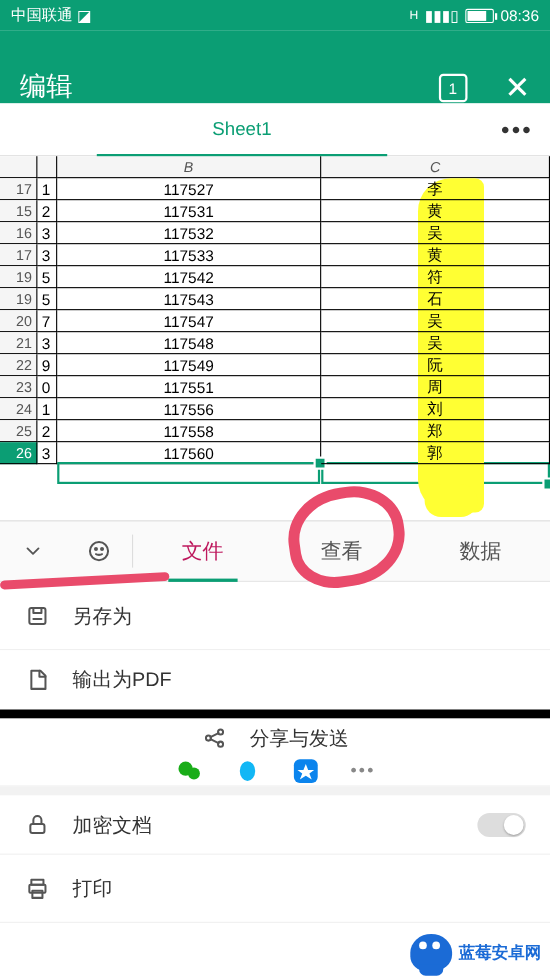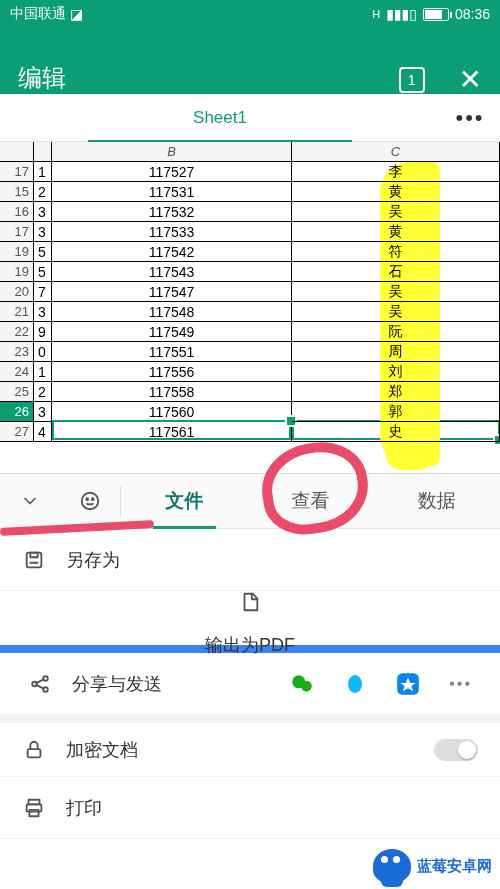--- a/index.html
+++ b/index.html
@@ -38,28 +38,28 @@
   .sel-border { position: absolute; border: 2px solid #0b9e74; pointer-events: none; }
   .sel1 { top: 420px; left: 52px; width: 239px; height: 20px; }
   .sel2 { top: 420px; left: 292px; width: 208px; height: 20px; }
   .sel-handle { position: absolute; width: 12px; height: 12px; background: #0b9e74; border: 2px solid #fff; border-radius: 2px; }
   .h1 { top: 415px; left: 285px; }
   .h2 { top: 434px; left: 493px; }
   .toolbar { position: absolute; bottom: 360px; left: 0; right: 0; height: 56px; background: #fafafa; display: flex; border-top: 1px solid #ddd; border-bottom: 1px solid #e5e5e5; z-index: 4; }
   .tb-btn { flex: 0 0 60px; display: flex; align-items: center; justify-content: center; color: #666; }
   .tb-sep { width: 1px; background: #ddd; margin: 12px 0; }
   .tb-tab { flex: 1; display: flex; align-items: center; justify-content: center; font-size: 19px; color: #555; position: relative; }
-  .tb-tab.active { color: #0f766e; font-weight: 700; }
+  .tb-tab.active { color: #be185d; font-weight: 400; }
   .tb-tab.active::after { content: ''; position: absolute; bottom: -1px; left: 25%; right: 25%; height: 3px; background: #0b9e74; }
   .panel { position: absolute; bottom: 0; left: 0; right: 0; height: 360px; background: #fff; z-index: 3; }
   .menu-item { height: 62px; display: flex; align-items: center; padding: 0 22px; gap: 20px; font-size: 18px; color: #333; border-bottom: 1px solid #f0f0f0; text-align: center; }
-  .menu-item.big-gap { border-bottom: 8px solid #3b82f6; flex-direction: column; }
+  .menu-item.big-gap { border-bottom: 8px solid #000000; }
   .menu-icon { width: 24px; height: 24px; display: flex; align-items: center; justify-content: center; }
   .menu-icon svg, .tb-btn svg { stroke: #555; fill: none; stroke-width: 2; stroke-linecap: round; stroke-linejoin: round; }
-  .share-row { height: 62px; display: flex; align-items: center; padding: 0 28px; border-bottom: 1px solid #f0f0f0; }
+  .share-row { height: 62px; display: flex; align-items: center; padding: 0 18px; border-bottom: 1px solid #f0f0f0; flex-direction: column; }
   .share-label { flex: 1; display: flex; align-items: center; gap: 20px; font-size: 18px; color: #333; }
   .share-icons { display: flex; gap: 28px; align-items: center; }
   .toggle { width: 44px; height: 22px; background: #ddd; border-radius: 11px; position: relative; margin-left: auto; }
   .toggle::after { content: ''; position: absolute; right: 2px; top: 2px; width: 18px; height: 18px; background: #fff; border-radius: 50%; box-shadow: 0 1px 2px rgba(0,0,0,0.3); }
   .red-line { position: absolute; height: 8px; background: #e94b6b; border-radius: 4px; z-index: 5; pointer-events: none; }
   .rl1 { top: 524px; left: 0; width: 154px; transform: rotate(-3deg); }
   .red-circle { position: absolute; top: 443px; left: 262px; width: 106px; height: 90px; border: 10px solid #e94b6b; border-radius: 50% 45% 50% 40%; transform: rotate(-8deg); z-index: 5; pointer-events: none; }
   .watermark { position: absolute; bottom: 6px; right: 8px; display: flex; align-items: center; gap: 6px; z-index: 10; font-size: 15px; color: #1b6bd6; font-weight: 600; }
   .wm-blob { width: 38px; height: 34px; background: #1b6bd6; border-radius: 50% 50% 45% 40%; position: relative; }
   .wm-blob::before { content: ''; position: absolute; top: 7px; left: 8px; width: 7px; height: 7px; background: #fff; border-radius: 50%; box-shadow: 12px 0 0 #fff; }
@@ -179,26 +179,20 @@
       <div class="cell c-a">2</div>
       <div class="cell c-b">117558</div>
       <div class="cell c-c" style="position:relative;z-index:2;">郑</div>
     </div>
     <div class="grid-row">
       <div class="row-num" style="background:#0b9e74;color:#fff;">26</div>
       <div class="cell c-a">3</div>
       <div class="cell c-b">117560</div>
       <div class="cell c-c" style="position:relative;z-index:2;">郭</div>
     </div>
-    <div class="grid-row">
-      <div class="row-num">27</div>
-      <div class="cell c-a">4</div>
-      <div class="cell c-b">117561</div>
-      <div class="cell c-c" style="position:relative;z-index:2;">史</div>
-    </div>
   </div>
 
 <div class="sel-border sel1"></div>
 <div class="sel-border sel2"></div>
 <div class="sel-handle h1"></div>
 <div class="sel-handle h2"></div>
 
 <div class="rl1 red-line"></div>
 <div class="red-circle"></div>
 

